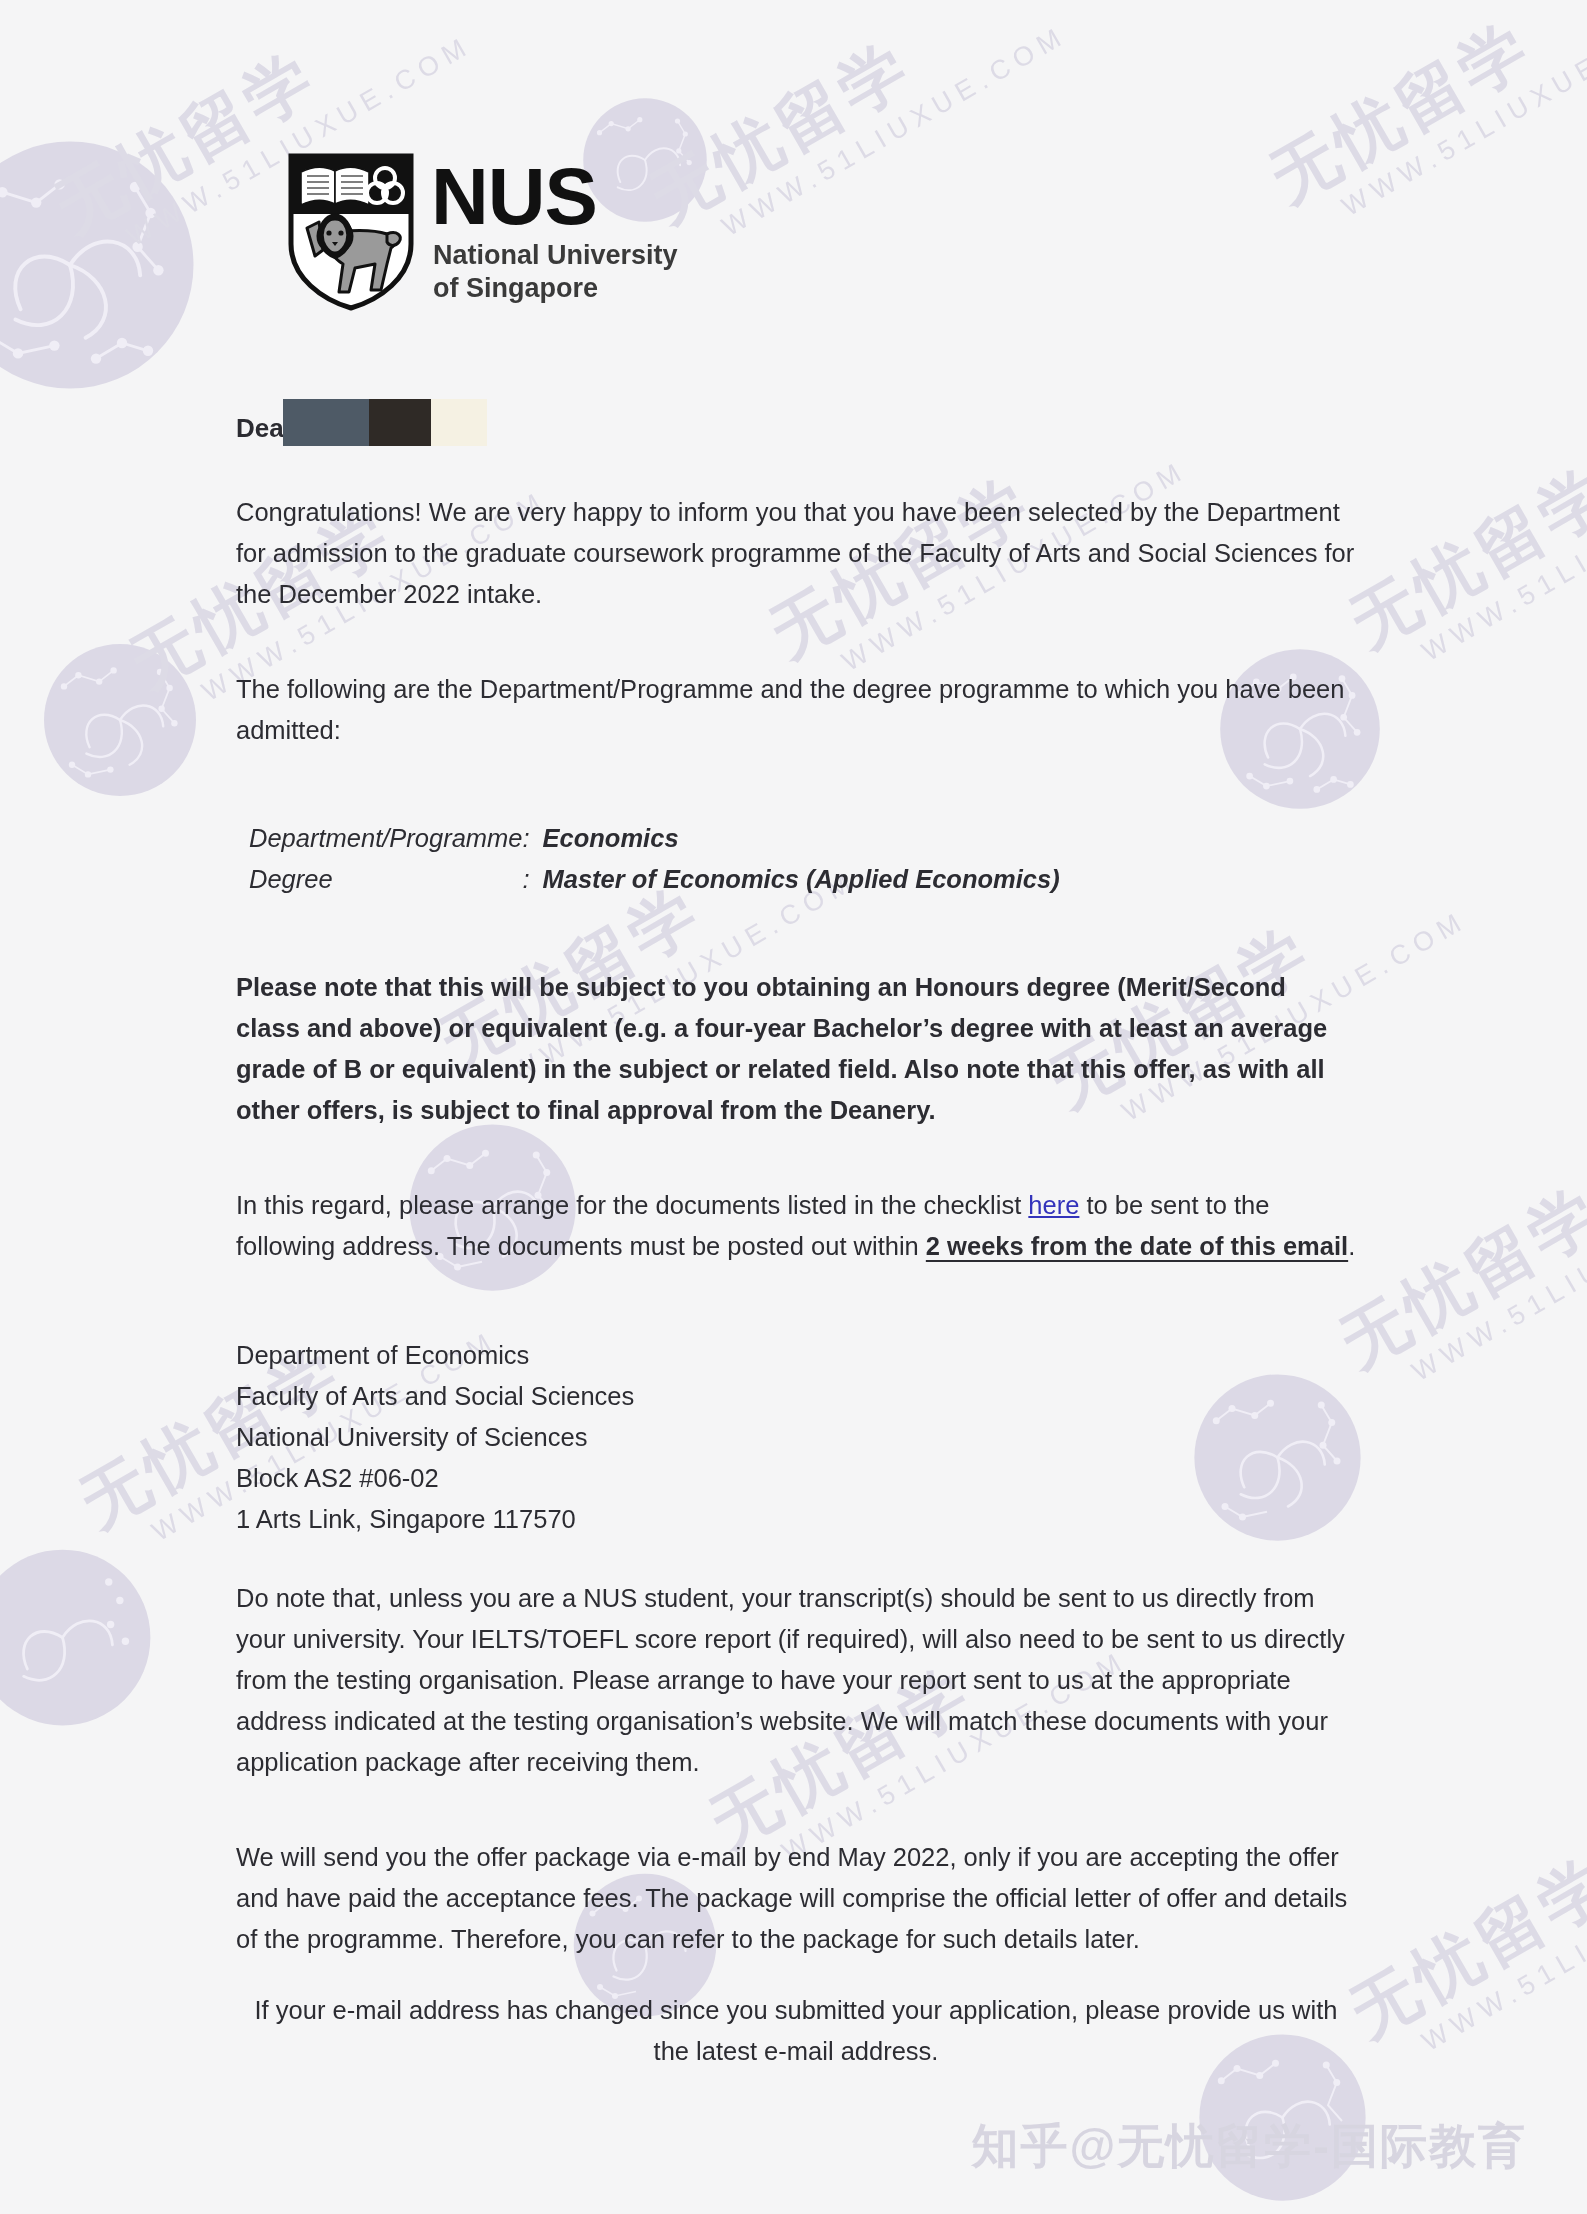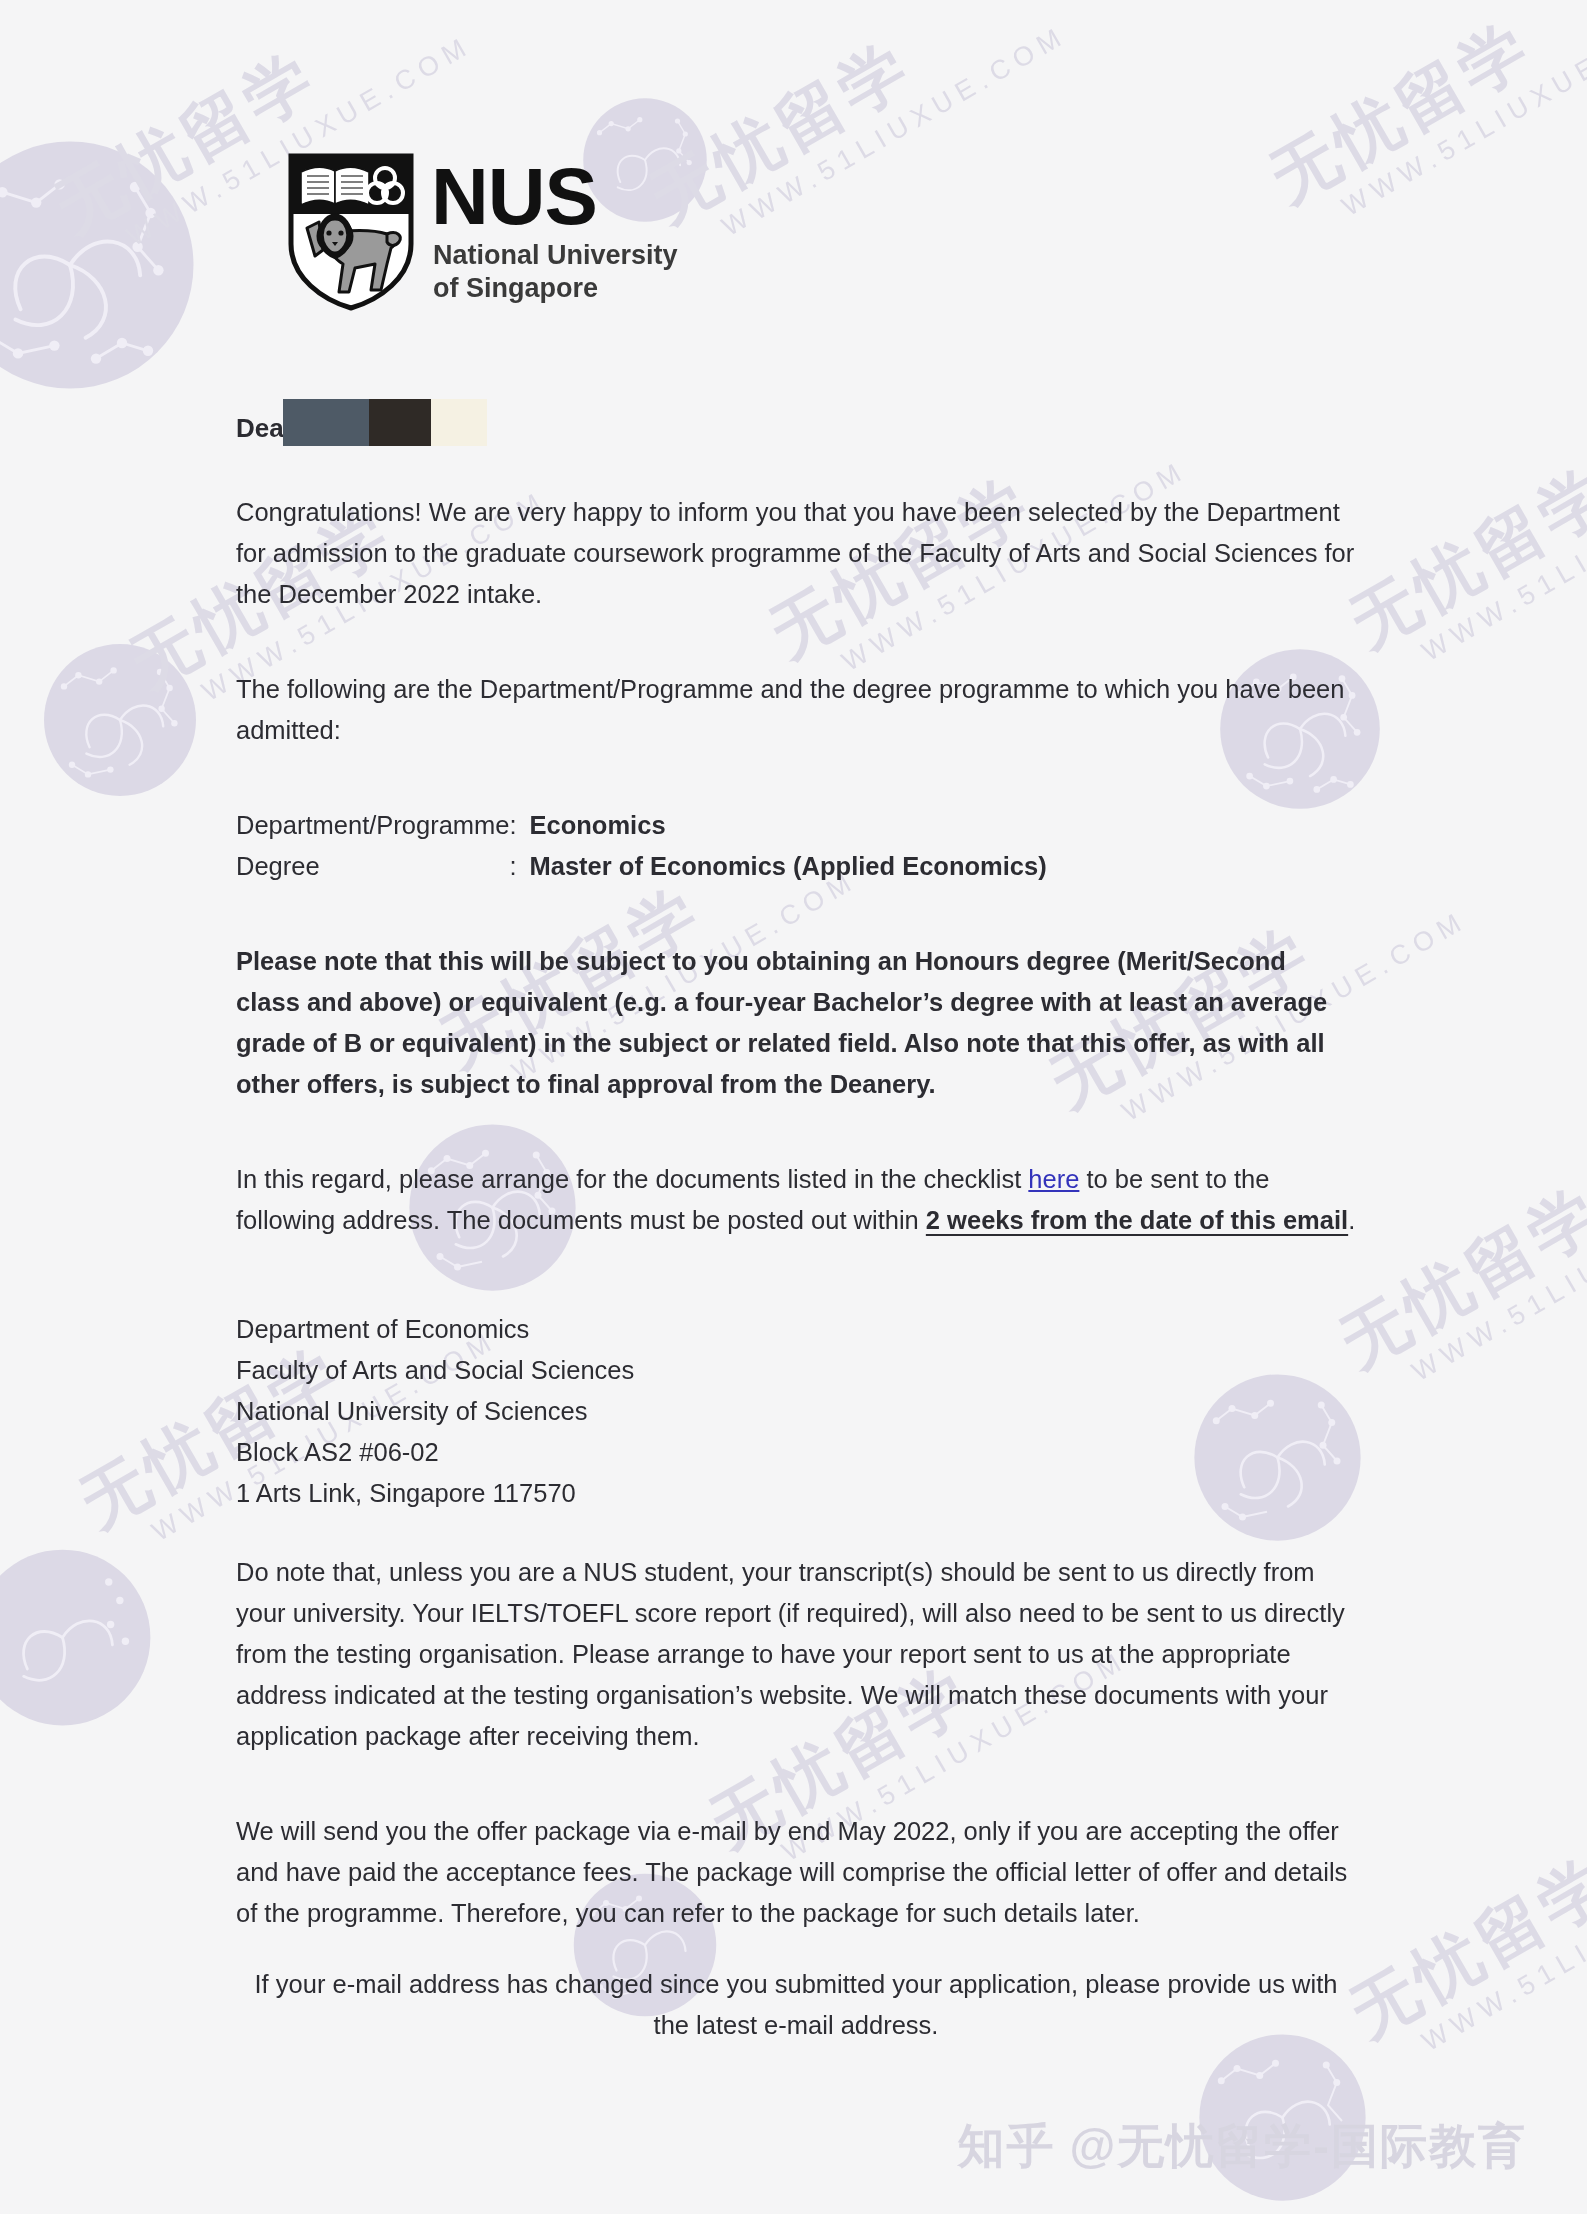--- a/index.html
+++ b/index.html
@@ -105,21 +105,22 @@
     color: #3333bb;
   }
   .bold-underline {
     font-weight: 700;
     text-decoration: underline;
     text-underline-offset: 5px;
   }
 
   table.kv {
     border-collapse: collapse;
-    margin: 0;
+    margin: 13px;
+    font-style: italic;
   }
   table.kv td {
     padding: 0;
     font-size: 25.5px;
     line-height: 41px;
     vertical-align: top;
     color: #2c2c32;
   }
   td.kv-label { width: 272px; }
   td.kv-colon { width: 20px; }
@@ -128,21 +129,20 @@
   .addr-line { display: block; line-height: 41px; }
 
   
   .footer {
     position: absolute;
     right: 60px;
     bottom: 36px;
     z-index: 4;
     display: flex;
     align-items: center;
-    gap: 14px;
     color: #d7d5e0;
     font-size: 47px;
     font-weight: 700;
     letter-spacing: 2px;
     white-space: nowrap;
   }
 </style>
 </head>
 <body>
 

